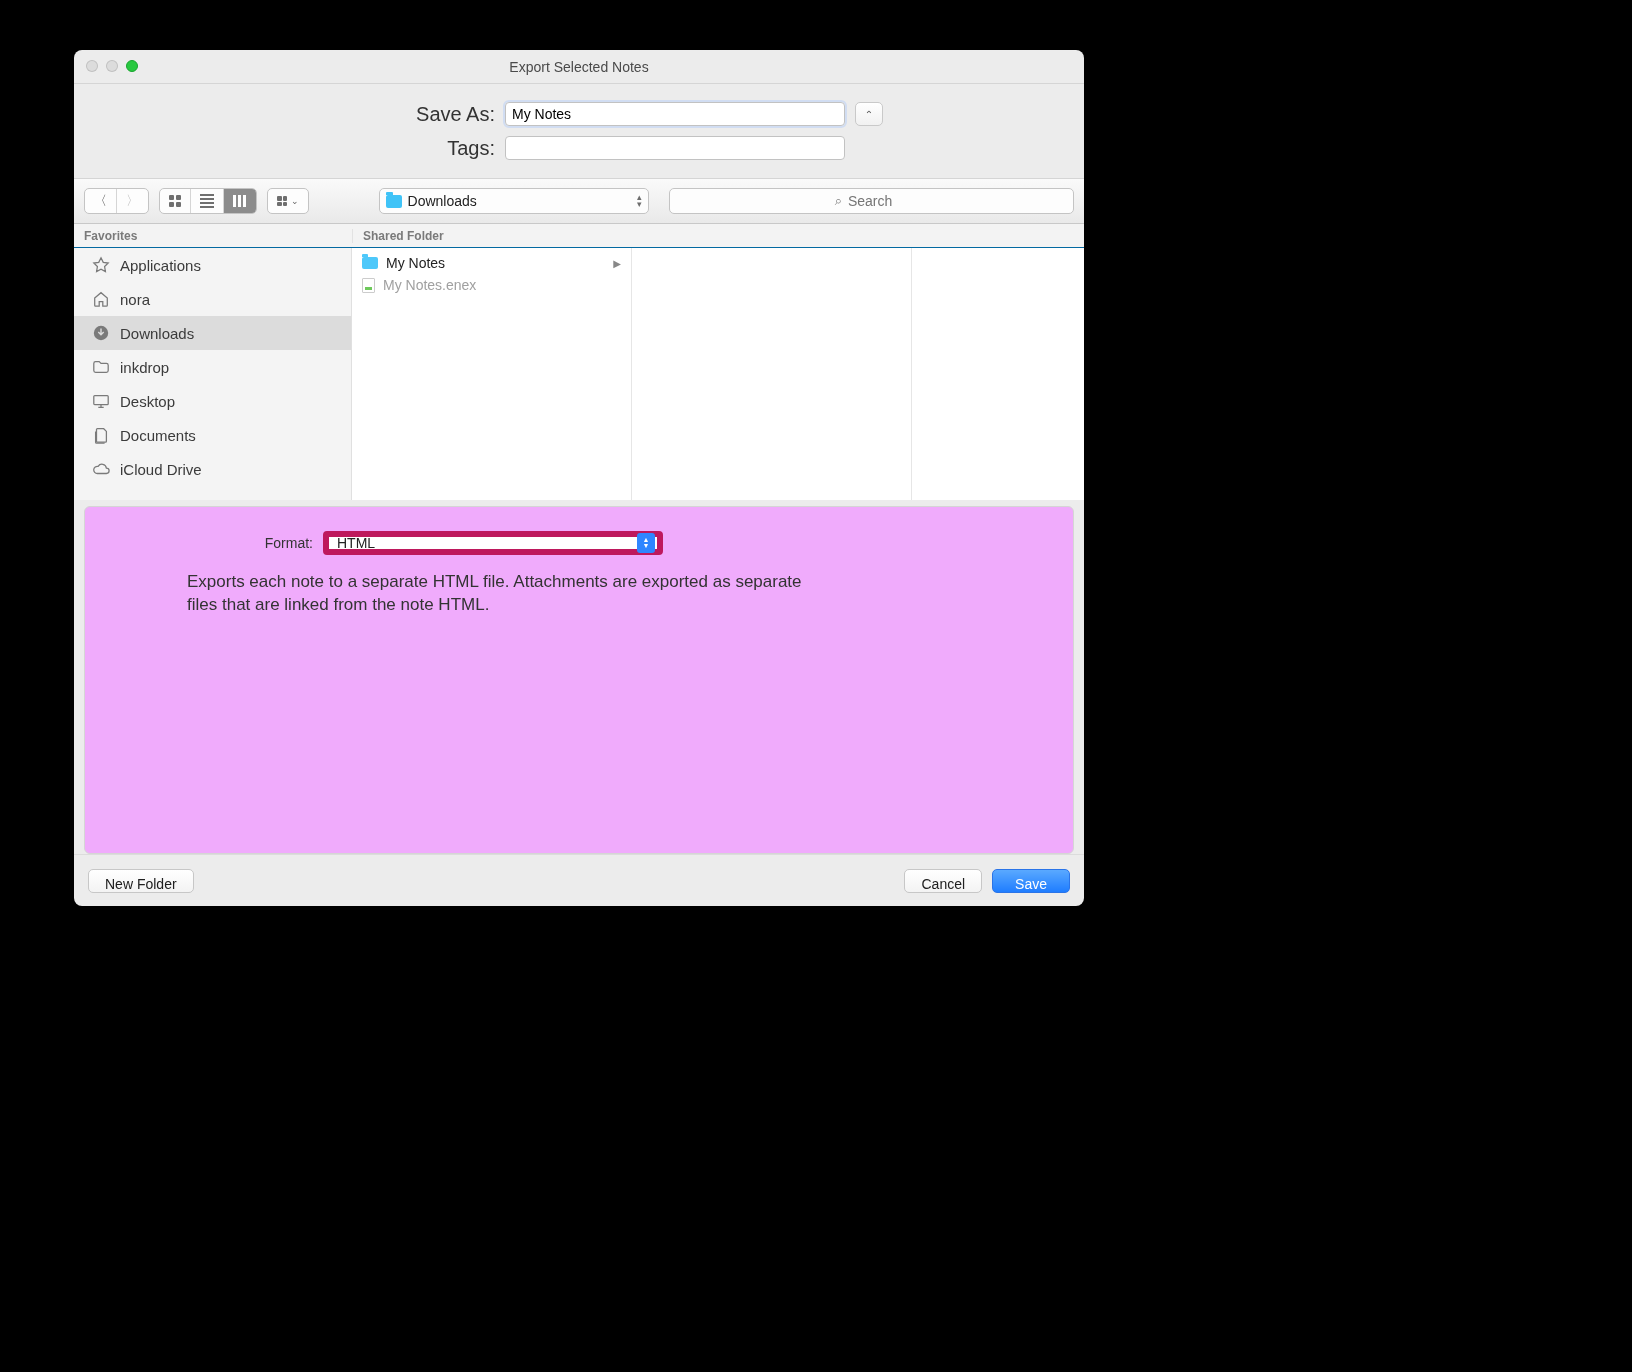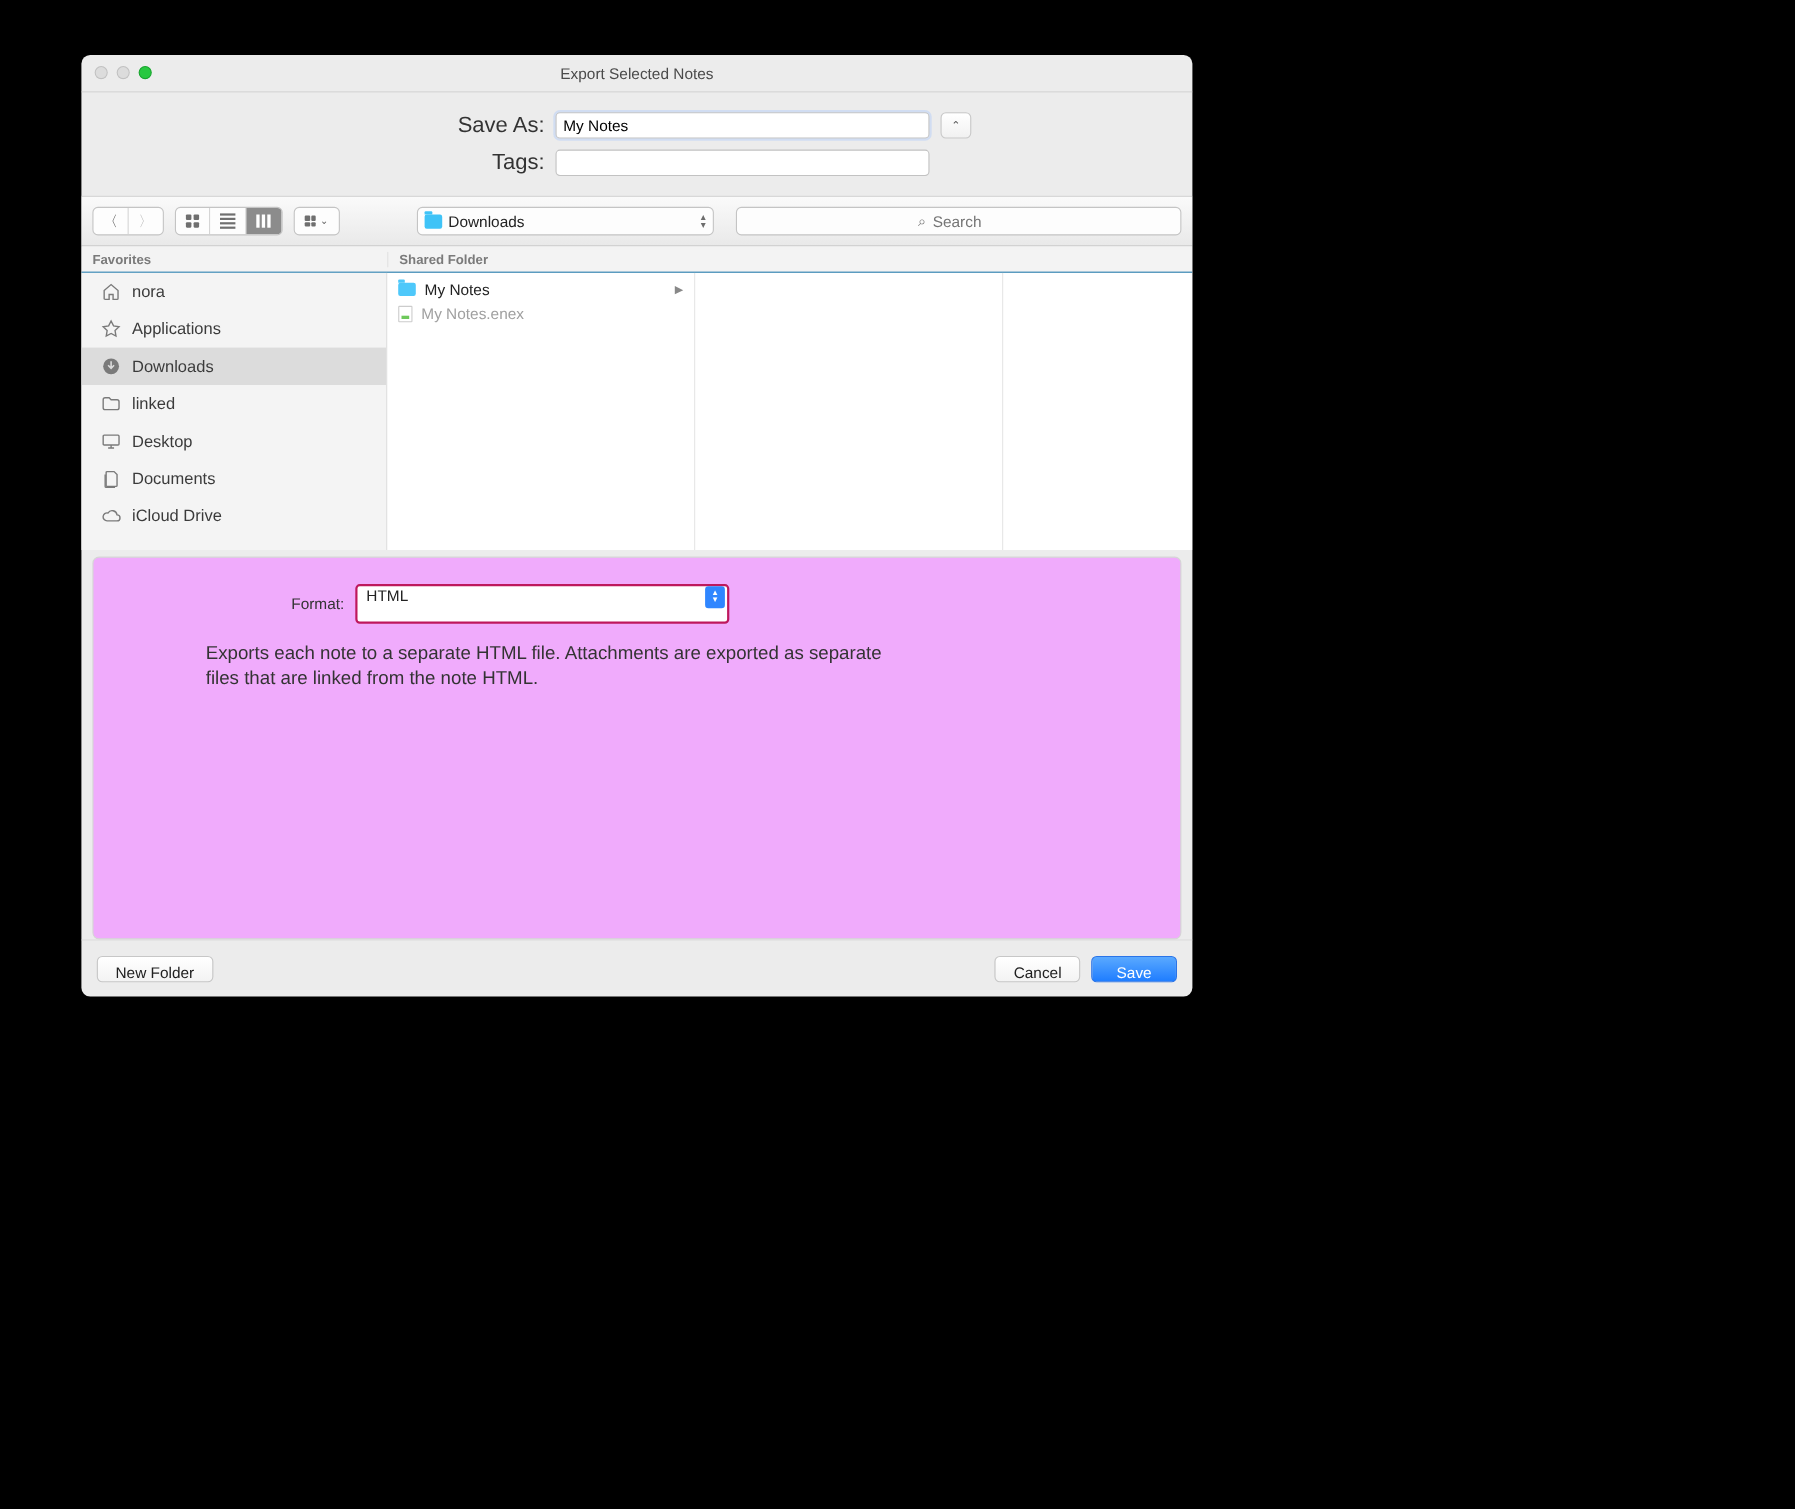--- a/index.html
+++ b/index.html
@@ -84,22 +84,22 @@
   .mini-file { width:13px; height:15px; border:1px solid #ccc; border-radius:1px; background:#fff; position:relative; }
   .mini-file:after { content:""; position:absolute; bottom:2px; left:2px; right:2px; height:3px; background:#6ec95b; }
 
   .options {
     flex:1; margin: 6px 10px 0 10px; background:#f0abfc; border:1px solid #d5d5d5; border-radius:6px;
     padding: 24px 28px; display:flex; flex-direction:column; gap:16px;
   }
   .fmt-row { display:flex; align-items:center; gap:10px; }
   .fmt-label { width:200px; text-align:right; font-size:14px; color:#333; }
   .fmt-select {
-    width: 340px; height:36px; background:#fff; border:2px solid #be185d; border-radius:4px;
-    display:flex; align-items:flex-start; padding:0 2px 0 8px; font-size:14px; cursor:pointer;
+    width: 340px; height:24px; background:#fff; border:6px solid #be185d; border-radius:4px;
+    display:flex; align-items:center; padding:0 2px 0 8px; font-size:14px; cursor:pointer;
   }
   .fmt-select .cap { margin-left:auto; width:18px; height:20px; background:#2f86ff; border-radius:3px; display:flex; flex-direction:column; align-items:center; justify-content:center; color:#fff; font-size:7px; line-height:6px; }
   .desc { font-size:17px; color:#333; max-width: 630px; margin-left: 74px; line-height:1.35; }
 
   .footer {
     height: 52px; display:flex; align-items:center; padding: 0 14px; gap:10px;
     border-top:1px solid #dcdcdc;
   }
   .btn {
     height: 24px; padding: 0 16px; border:1px solid #c7c7c7; border-radius:5px;
@@ -207,49 +207,49 @@
   <div class="columns-head">
     <div class="ch-left">Favorites</div>
     <div class="ch-right">Shared Folder</div>
   </div>
 
   <div class="browser">
     <div class="sidebar">
       <div class="side-item">
         <span class="ico">
             <svg class="ico-svg" viewBox="0 0 20 20">
+              <path d="M10 2l2.5 5 5.5.8-4 3.9.9 5.5L10 14.6 5.1 17.2 6 11.7l-4-3.9 5.5-.8z"></path>
+            </svg>
+          </span>
+        <span>Applications</span>
+      </div>
+      <div class="side-item">
+        <span class="ico">
+            <svg class="ico-svg" viewBox="0 0 20 20">
               <path d="M3 9l7-6 7 6v8a1 1 0 0 1-1 1h-4v-5H8v5H4a1 1 0 0 1-1-1z"></path>
             </svg>
           </span>
         <span>nora</span>
-      </div>
-      <div class="side-item">
-        <span class="ico">
-            <svg class="ico-svg" viewBox="0 0 20 20">
-              <path d="M10 2l2.5 5 5.5.8-4 3.9.9 5.5L10 14.6 5.1 17.2 6 11.7l-4-3.9 5.5-.8z"></path>
-            </svg>
-          </span>
-        <span>Applications</span>
       </div>
       <div class="side-item sel">
         <span class="ico">
             <svg class="ico-svg" viewBox="0 0 20 20">
               <circle cx="10" cy="10" r="8" fill="#7a7a7a" stroke="none"></circle>
               <path d="M10 5v7m-3-3l3 3 3-3" stroke="#dcdcdc" stroke-width="1.6"></path>
             </svg>
           </span>
         <span>Downloads</span>
       </div>
       <div class="side-item">
         <span class="ico">
             <svg class="ico-svg" viewBox="0 0 20 20">
               <path d="M2 6a2 2 0 0 1 2-2h4l2 2h6a2 2 0 0 1 2 2v6a2 2 0 0 1-2 2H4a2 2 0 0 1-2-2z"></path>
             </svg>
           </span>
-        <span>linked</span>
+        <span>inkdrop</span>
       </div>
       <div class="side-item">
         <span class="ico">
             <svg class="ico-svg" viewBox="0 0 20 20">
               <rect x="2" y="4" width="16" height="10" rx="1"></rect>
               <path d="M7 17h6m-3-3v3"></path>
             </svg>
           </span>
         <span>Desktop</span>
       </div>

